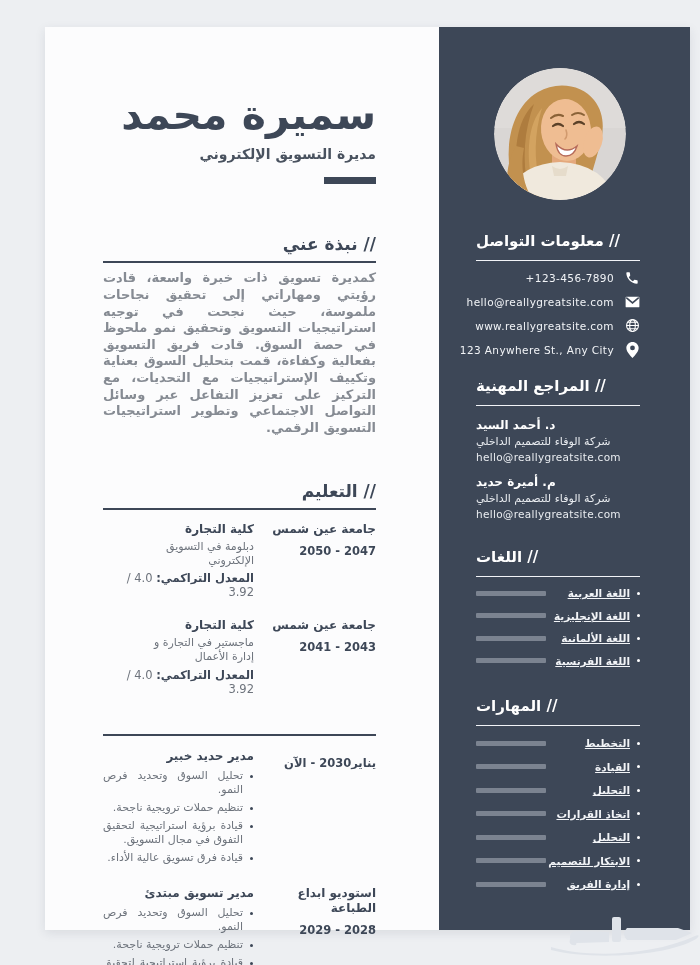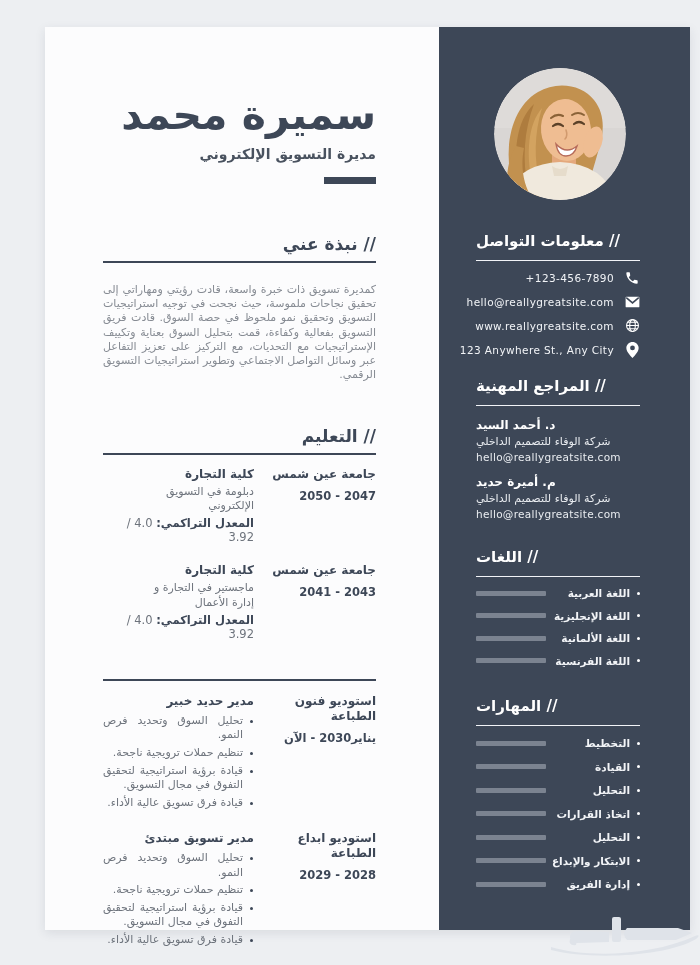--- a/index.html
+++ b/index.html
@@ -17,21 +17,21 @@
   .page{position:absolute;left:45px;top:27px;width:645px;height:903px;background:var(--page);
         box-shadow:0 3px 10px rgba(40,50,70,.10);}
   
   .main{position:absolute;left:58px;top:0;width:273px;direction:rtl;text-align:right;color:var(--dark);padding-top:66px;}
   .name{font-size:41px;font-weight:bold;line-height:1.08;letter-spacing:0;color:var(--dark);}
   .subtitle{margin-top:9px;font-size:14px;font-weight:bold;color:#49525f;}
   .accent-bar{margin-top:15px;width:52px;height:7px;background:var(--dark);}
   .sec h2{font-size:17px;font-weight:bold;color:var(--dark);}
   .rule{margin-top:7px;border-top:2px solid var(--dark);}
   .sec-about{margin-top:50px;}
-  .sec-about p{margin-top:20px;font-size:11px;line-height:1.28;color:var(--soft-gray);text-align:justify;}
+  .sec-about p{margin-top:7px;font-size:13px;line-height:1.28;color:var(--soft-gray);text-align:justify;font-weight:bold;}
   .sec-edu{margin-top:44px;}
   .two-col{display:flex;justify-content:space-between;}
   .col-r{flex:0 0 117px;}
   .col-l{flex:0 0 151px;}
   .edu-item{margin-top:12px;}
   .edu-item + .edu-item{margin-top:19px;}
   .uni,.fac{font-size:12px;font-weight:bold;color:var(--dark);line-height:1.25;}
   .dates{margin-top:7px;font-size:11.5px;font-weight:bold;color:var(--dark);}
   .deg{margin-top:3px;font-size:11px;color:var(--body-gray);line-height:1.3;margin-left:40px;}
   .gpa{margin-top:3px;font-size:11.5px;color:var(--body-gray);}
@@ -57,21 +57,21 @@
   .c-text{font-size:10.5px;letter-spacing:.4px;color:#f2f4f7;white-space:nowrap;}
   .sec-refs{margin-top:20px;}
   .ref-item{margin-top:12px;}
   .ref-name{font-size:12px;font-weight:bold;color:#fff;}
   .ref-co{margin-top:3px;font-size:11px;color:#e9ecf0;}
   .ref-mail{margin-top:3px;font-size:10.5px;letter-spacing:.3px;color:#e9ecf0;}
   .sec-langs{margin-top:28px;}
   .sec-skills{margin-top:30px;}
   .meter-row{display:flex;align-items:center;justify-content:space-between;margin-top:10px;height:12.5px;}
   .skill-row{margin-top:11px;}
-  .m-label{display:inline-flex;align-items:center;gap:7px;font-size:10.5px;font-weight:bold;color:#f2f4f7;}
+  .m-label{display:inline-flex;align-items:center;gap:7px;font-size:10.5px;font-weight:bold;color:#f2f4f7;text-decoration:underline;}
   .m-label .dot{width:3px;height:3px;border-radius:50%;background:#fff;flex:0 0 3px;}
   .bar{width:70px;height:5px;background:var(--track);border-radius:1px;overflow:hidden;direction:rtl;}
   .bar .fill{height:100%;background:var(--fill);}
   
   .watermark{position:absolute;left:548px;top:901px;width:152px;height:62px;pointer-events:none;}
 </style>
 </head>
 <body>
 
 <div class="page">
@@ -115,21 +115,20 @@
           </div>
         </div>
 
     </section>
 
     <section class="sec sec-exp">
       <div class="rule"></div>
 
         <div class="exp-item two-col">
           <div class="col-r">
-            <div class="uni">استوديو فنون الطباعة</div>
             <div class="dates">يناير2030 - الآن</div>
           </div>
           <div class="col-l">
             <div class="role">مدير حديد خبير</div>
             <ul>
 
                 <li>تحليل السوق وتحديد فرص النمو.</li>
 
                 <li>تنظيم حملات ترويجية ناجحة.</li>
 
@@ -346,21 +345,21 @@
           <span class="m-label">
             <i class="dot"></i>
             <span>التحليل</span>
           </span>
           <span class="bar"><span class="fill" style="width: 55%;"></span></span>
         </div>
 
         <div class="meter-row skill-row">
           <span class="m-label">
             <i class="dot"></i>
-            <span>الابتكار والإبداع</span>
+            <span>الابتكار للتصميم</span>
           </span>
           <span class="bar"><span class="fill" style="width: 80%;"></span></span>
         </div>
 
         <div class="meter-row skill-row">
           <span class="m-label">
             <i class="dot"></i>
             <span>إدارة الفريق</span>
           </span>
           <span class="bar"><span class="fill" style="width: 30%;"></span></span>

